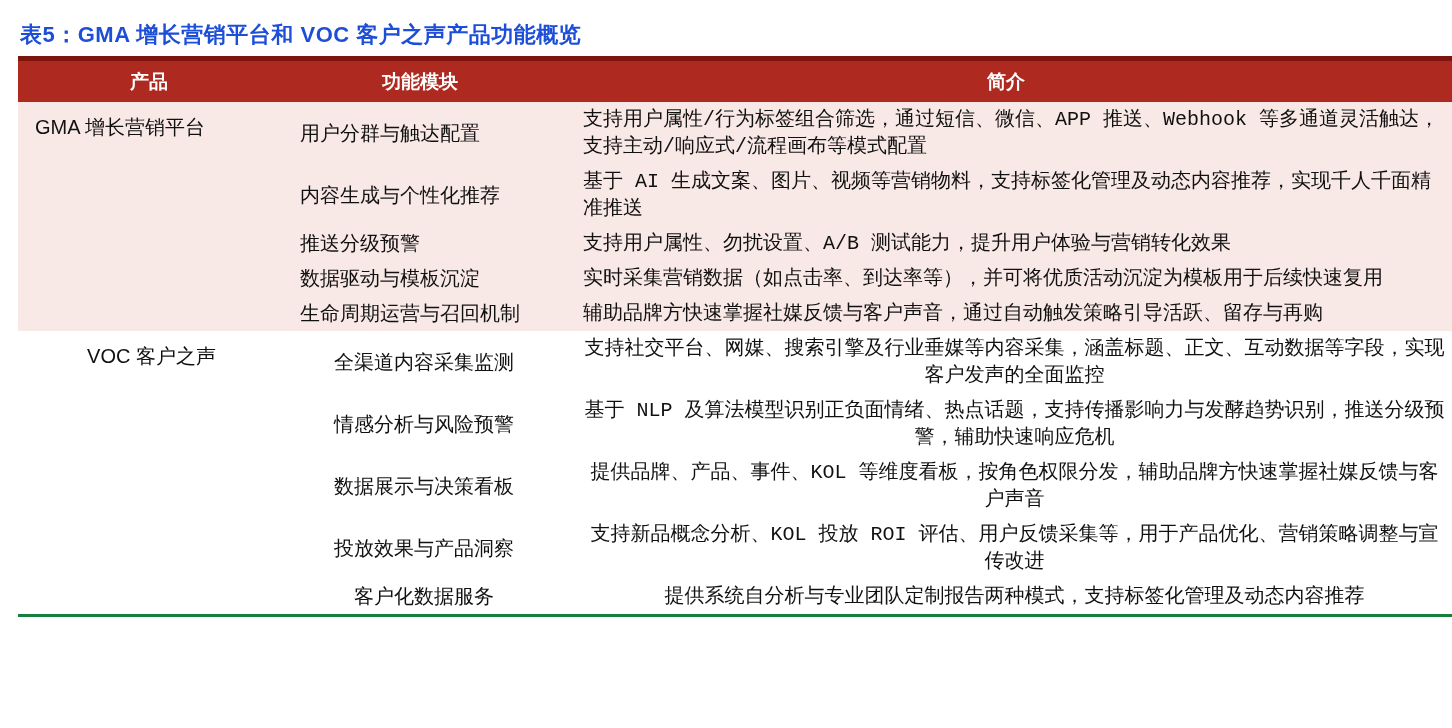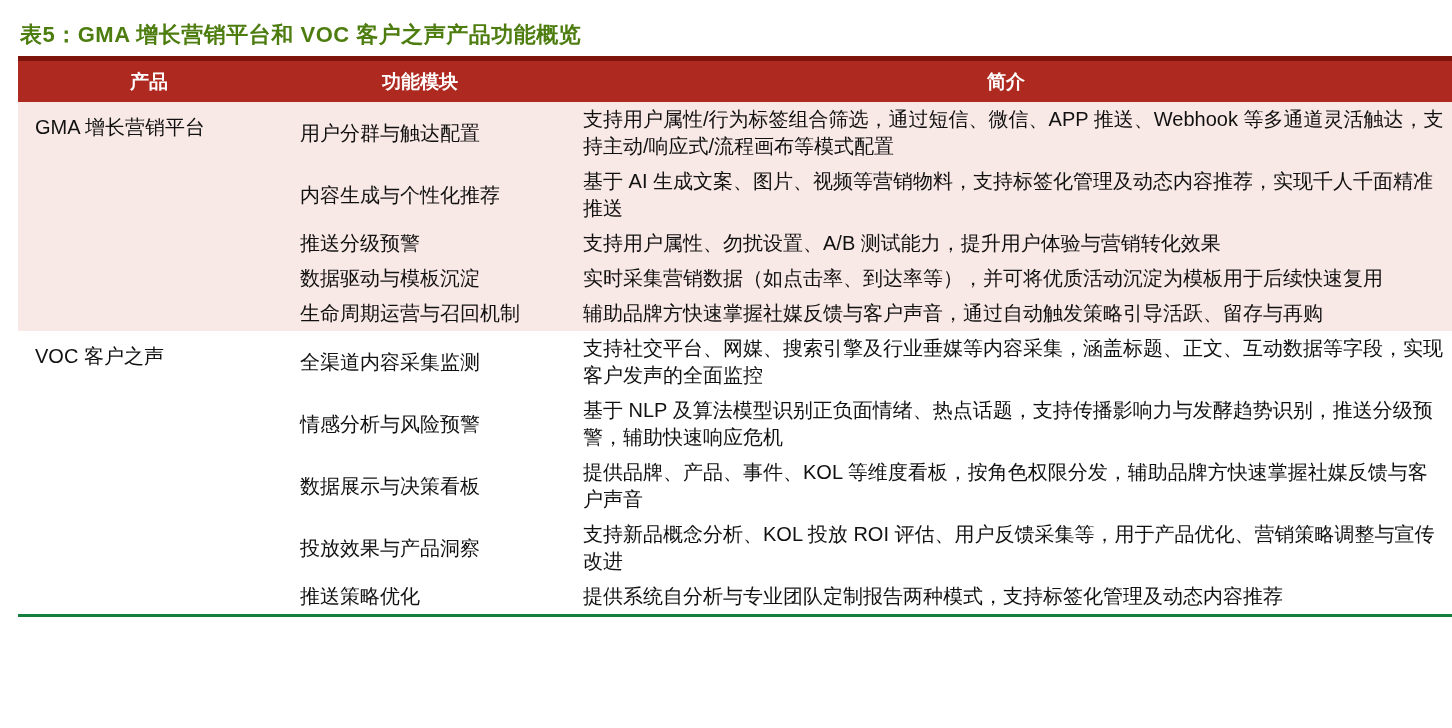--- a/index.html
+++ b/index.html
@@ -13,21 +13,21 @@
   .page {
     width: 1452px;
     height: 728px;
     box-sizing: border-box;
     overflow: hidden;
   }
   .table-title {
     margin: 20px 0 6px 20px;
     font-size: 22px;
     font-weight: bold;
-    color: #4d7c0f;
+    color: #1d4ed8;
     letter-spacing: 0.5px;
   }
   .title-rule {
     margin-left: 18px;
     width: 1434px;
     height: 5px;
     background: #7d150d;
   }
   table.features {
     margin-left: 18px;
@@ -43,39 +43,40 @@
     background: #ae2a20;
     color: #ffffff;
     font-weight: bold;
     font-size: 19px;
     height: 41px;
     text-align: center;
     vertical-align: middle;
     padding: 0;
   }
   tbody.group-gma td { background: #f9e9e6; }
-  tbody.group-voc td { background: #ffffff; }
+  tbody.group-voc td { background: #ffffff; text-align: center; }
   td {
     font-size: 20px;
     line-height: 27px;
     padding: 4px 12px;
     vertical-align: middle;
   }
   td.product {
     vertical-align: top;
     padding-top: 12px;
     padding-left: 17px;
     font-size: 20px;
   }
   td.module {
     padding-left: 20px;
   }
   td.desc {
     padding-left: 23px;
     padding-right: 6px;
+    font-family: Liberation Mono, monospace;
   }
   .source-note {
     margin: 16px 0 0 22px;
     font-size: 17px;
     font-style: italic;
     font-family: "Liberation Serif", "DejaVu Serif", serif;
     color: #222222;
   }
 </style>
 </head>
@@ -136,20 +137,20 @@
       </tr>
       <tr>
         <td class="module">数据展示与决策看板</td>
         <td class="desc">提供品牌、产品、事件、KOL 等维度看板，按角色权限分发，辅助品牌方快速掌握社媒反馈与客户声音</td>
       </tr>
       <tr>
         <td class="module">投放效果与产品洞察</td>
         <td class="desc">支持新品概念分析、KOL 投放 ROI 评估、用户反馈采集等，用于产品优化、营销策略调整与宣传改进</td>
       </tr>
       <tr>
-        <td class="module">推送策略优化</td>
+        <td class="module">客户化数据服务</td>
         <td class="desc">提供系统自分析与专业团队定制报告两种模式，支持标签化管理及动态内容推荐</td>
       </tr>
     </tbody>
   </table>
 
 
 </div>
 
 </body></html>

